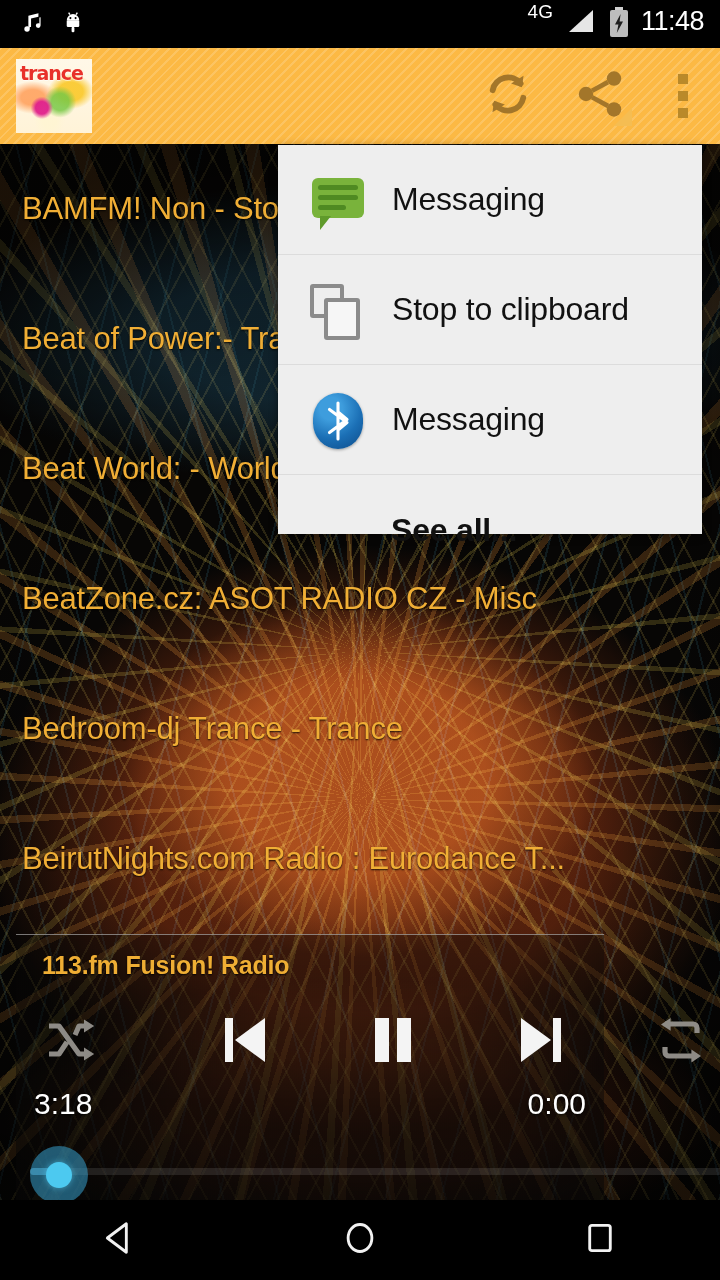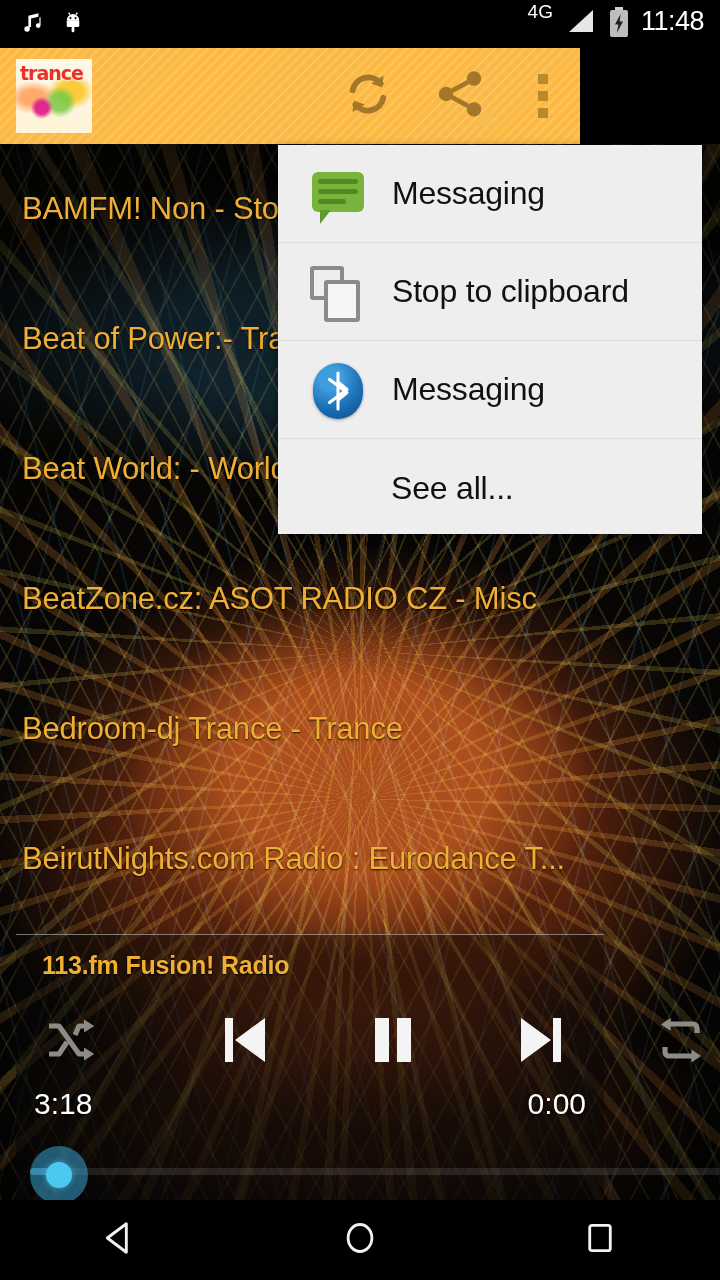--- a/index.html
+++ b/index.html
@@ -14,21 +14,21 @@
     background:#000; display:flex; align-items:center; z-index:60;
   }
   #status-left { display:flex; align-items:center; gap:14px; padding-left:20px; }
   #status-right { margin-left:auto; display:flex; align-items:flex-start; gap:10px; padding-right:16px; }
   .sb-txt { color:#fff; font-size:21px; font-weight:400; letter-spacing:0px; }
   #net-label { color:#fff; font-size:19px; font-weight:400; position:relative; top:-5px; }
   #clock { color:#fff; font-size:27px; font-weight:400; letter-spacing:-0.5px; }
 
   
   #appbar {
-    position:absolute; left:0; top:48px; width:580px; height:96px;
+    position:absolute; left:0; top:48px; width:720px; height:96px;
     background:#fcb944;
     background-image:repeating-linear-gradient(135deg,
        rgba(255,255,255,0.16) 0px, rgba(255,255,255,0.16) 2px,
        rgba(255,255,255,0) 2px, rgba(255,255,255,0) 7px);
     display:flex; align-items:center; z-index:50;
   }
   #app-icon {
     width:76px; height:74px; margin-left:16px; flex:0 0 auto;
     position:relative; overflow:hidden;
     background:
@@ -120,21 +120,21 @@
     white-space:nowrap; overflow:hidden; text-shadow:0 1px 2px rgba(0,0,0,0.85);
   }
 
   
   #share-menu {
     position:absolute; left:278px; top:145px; width:424px; height:389px;
     background:#eeeeee; z-index:80;
     box-shadow:0 2px 8px rgba(0,0,0,0.45), 0 0 0 1px rgba(0,0,0,0.06);
   }
   .menu-item {
-    height:98px; display:flex; align-items:center; padding-left:32px;
+    height:110px; display:flex; align-items:center; padding-left:32px;
     border-bottom:1px solid #dcdcdc; position:relative;
   }
   .menu-item:last-child { border-bottom:none; }
   .mi-icon { width:56px; height:56px; flex:0 0 auto; margin-right:26px; position:relative; }
   .mi-label { font-size:32px; color:#111; letter-spacing:-0.2px; }
 
   
   #ico-messaging .bub {
     position:absolute; left:2px; top:6px; width:52px; height:40px;
     background:#79b33b; border-radius:6px;
@@ -163,21 +163,21 @@
   
   #ico-bluetooth .disc {
     position:absolute; left:3px; top:1px; width:50px; height:56px;
     border-radius:50% / 46%;
     background:radial-gradient(circle at 36% 28%, #3e9ddd 0 22%, #1b6fb5 58%, #0d4a88 100%);
     box-shadow:0 1px 3px rgba(0,0,0,0.35);
   }
   #ico-bluetooth .glyph {
     position:absolute; left:0; top:0; width:56px; height:58px;
   }
-  .menu-item.center-only { justify-content:flex-start; padding-left:3px; }
+  .menu-item.center-only { justify-content:flex-start; padding-left:3px;font-weight:bold; }
   .menu-item.center-only .mi-label { margin-left:110px; }
 
   
   #player {
     position:absolute; left:16px; top:934px; width:588px; height:266px; z-index:20;
     border-top:1px solid rgba(255,255,255,0.45);
     background:linear-gradient(rgba(8,7,6,0.34), rgba(8,7,6,0.60));
   }
   #np-title {
     position:absolute; left:26px; top:16px; font-size:25px; font-weight:bold;

